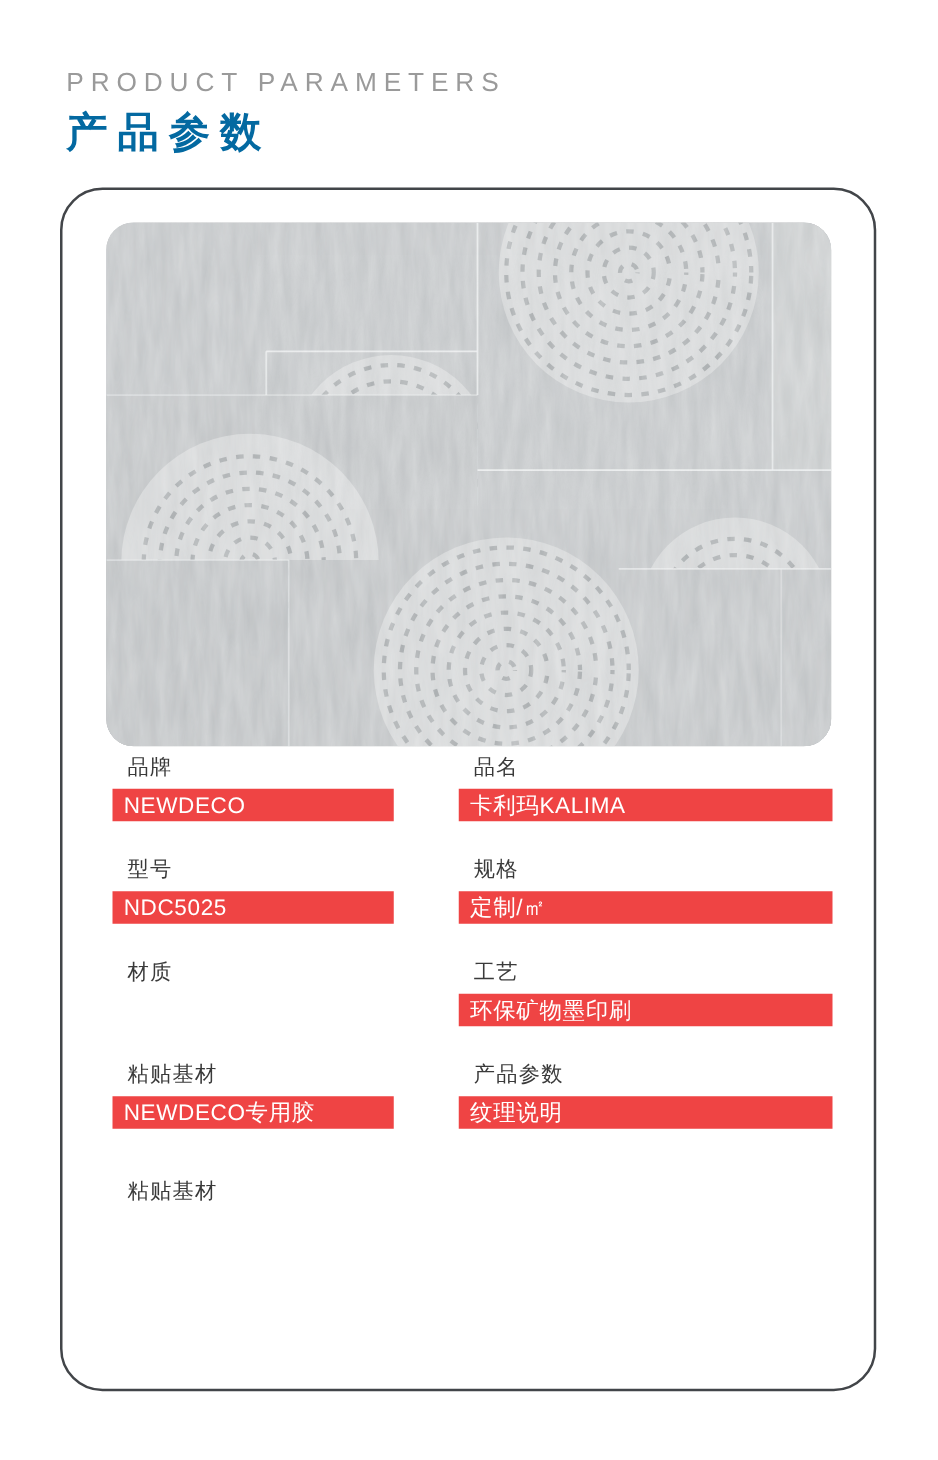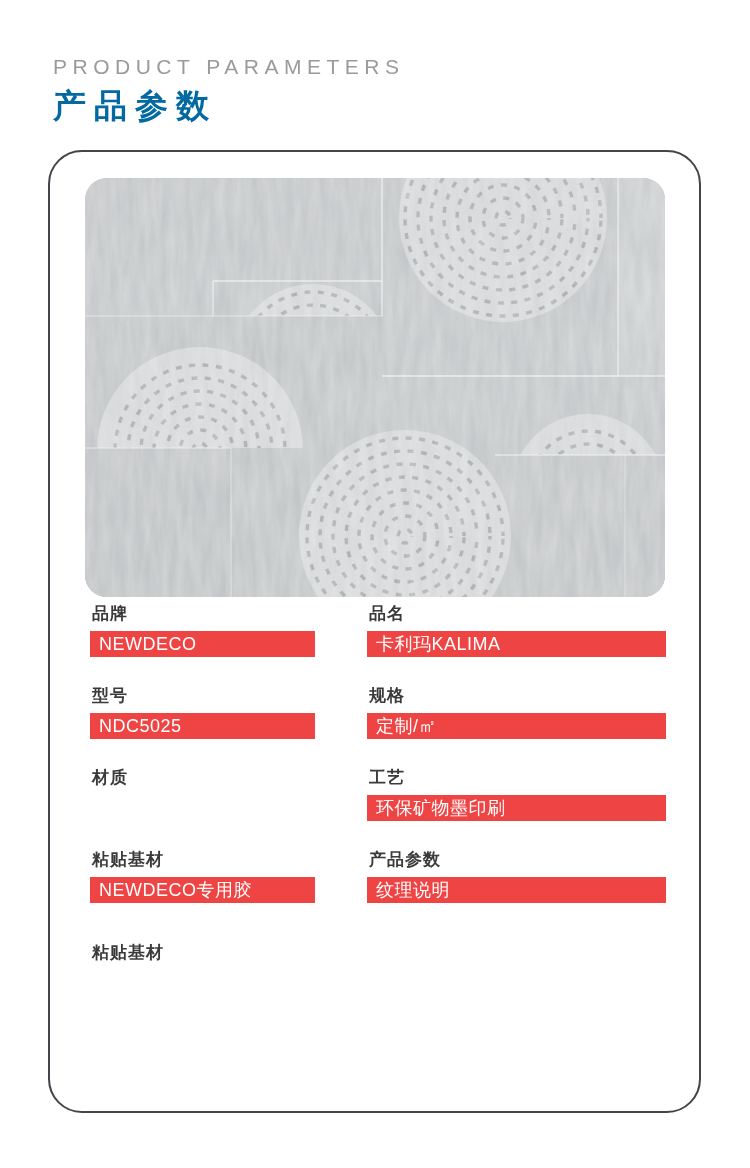--- a/index.html
+++ b/index.html
@@ -23,21 +23,21 @@
   .artwork svg{display:block;}
 
   .params{
     display:flex;flex-direction:column;
     padding:8px 33px 0 40px;
   }
   .row-2{display:grid;grid-template-columns:225px 1fr;column-gap:52px;margin-bottom:30px;}
   .field{min-width:0;}
   .field.full{margin-top:11px;margin-bottom:30px;}
   .field.full + .field.full{margin-top:0;text-align:center;}
-  .param-label{font-size:17px;color:#3a3a3a;line-height:1;margin:0 0 9px 2px;letter-spacing:1px;font-weight:bold;}
+  .param-label{font-size:17px;color:#3a3a3a;line-height:1;margin:0 0 9px 12px;letter-spacing:1px;}
   .param-value-bar{
     height:26px;background:#ef4444;color:#ffffff;font-size:18px;line-height:26px;
     padding-left:9px;letter-spacing:0.5px;white-space:nowrap;overflow:hidden;
   }
 </style>
 </head>
 <body>
 
 <div class="header">
   <div class="title-en">PRODUCT PARAMETERS</div>

